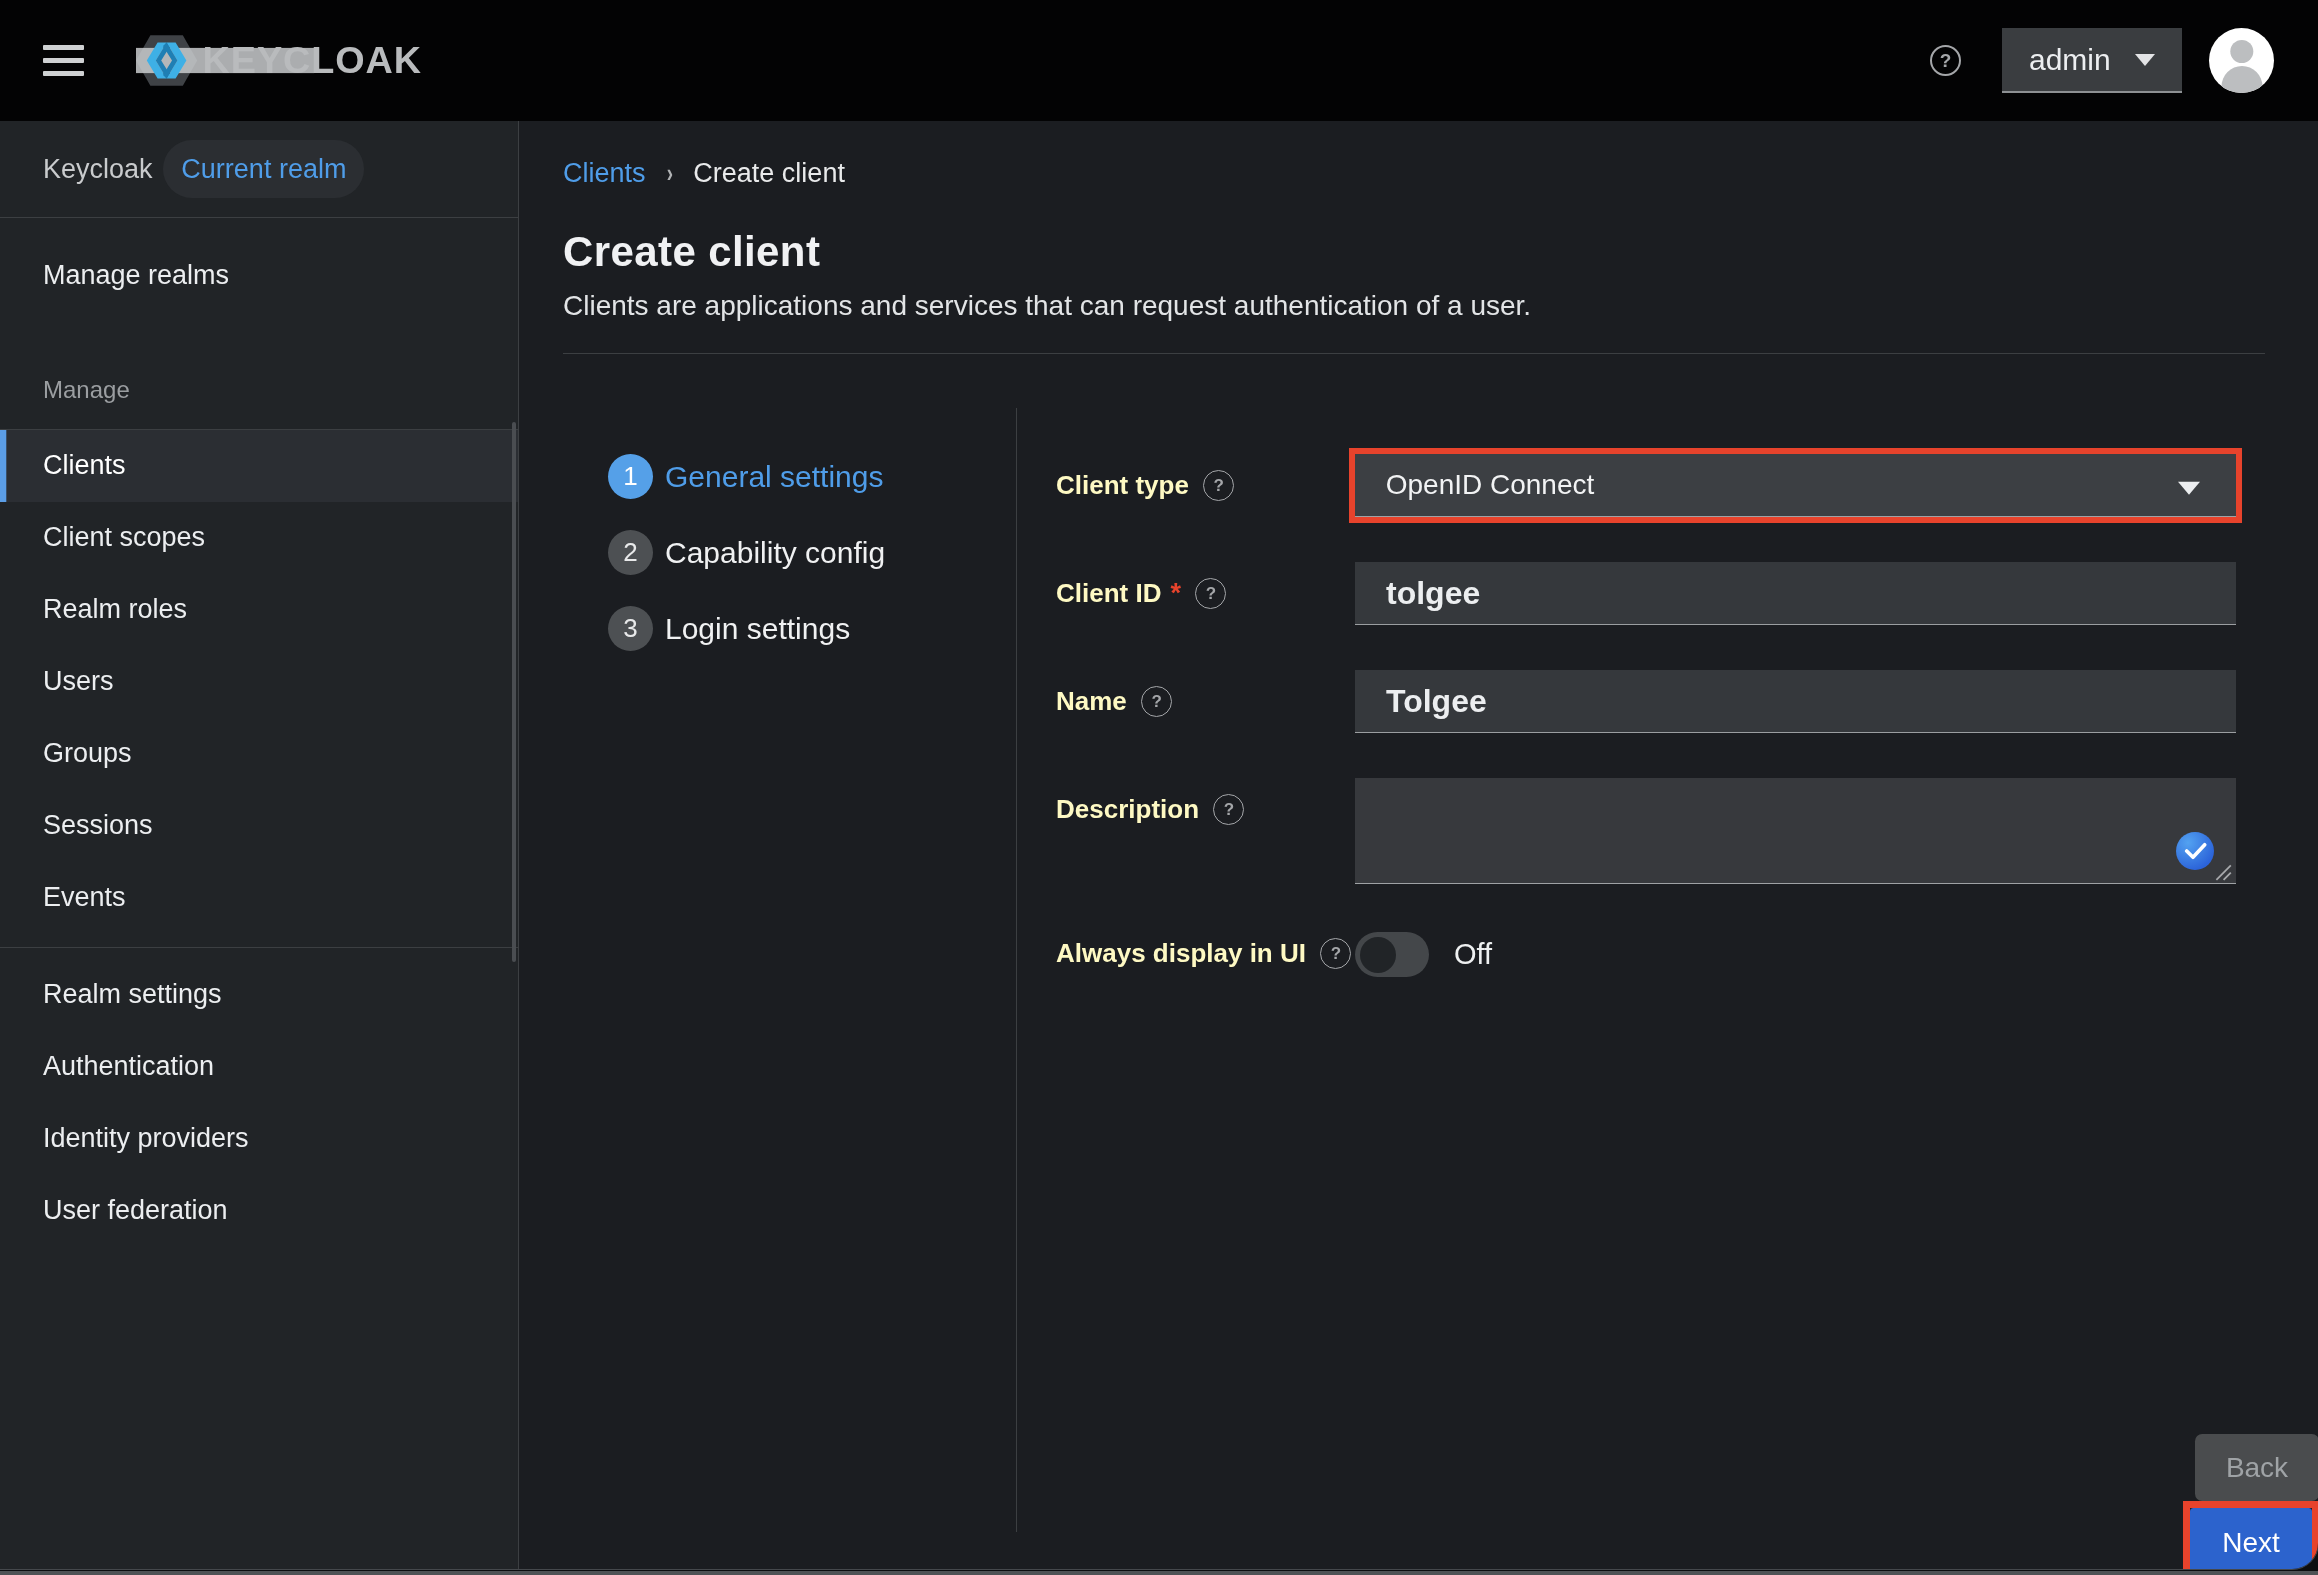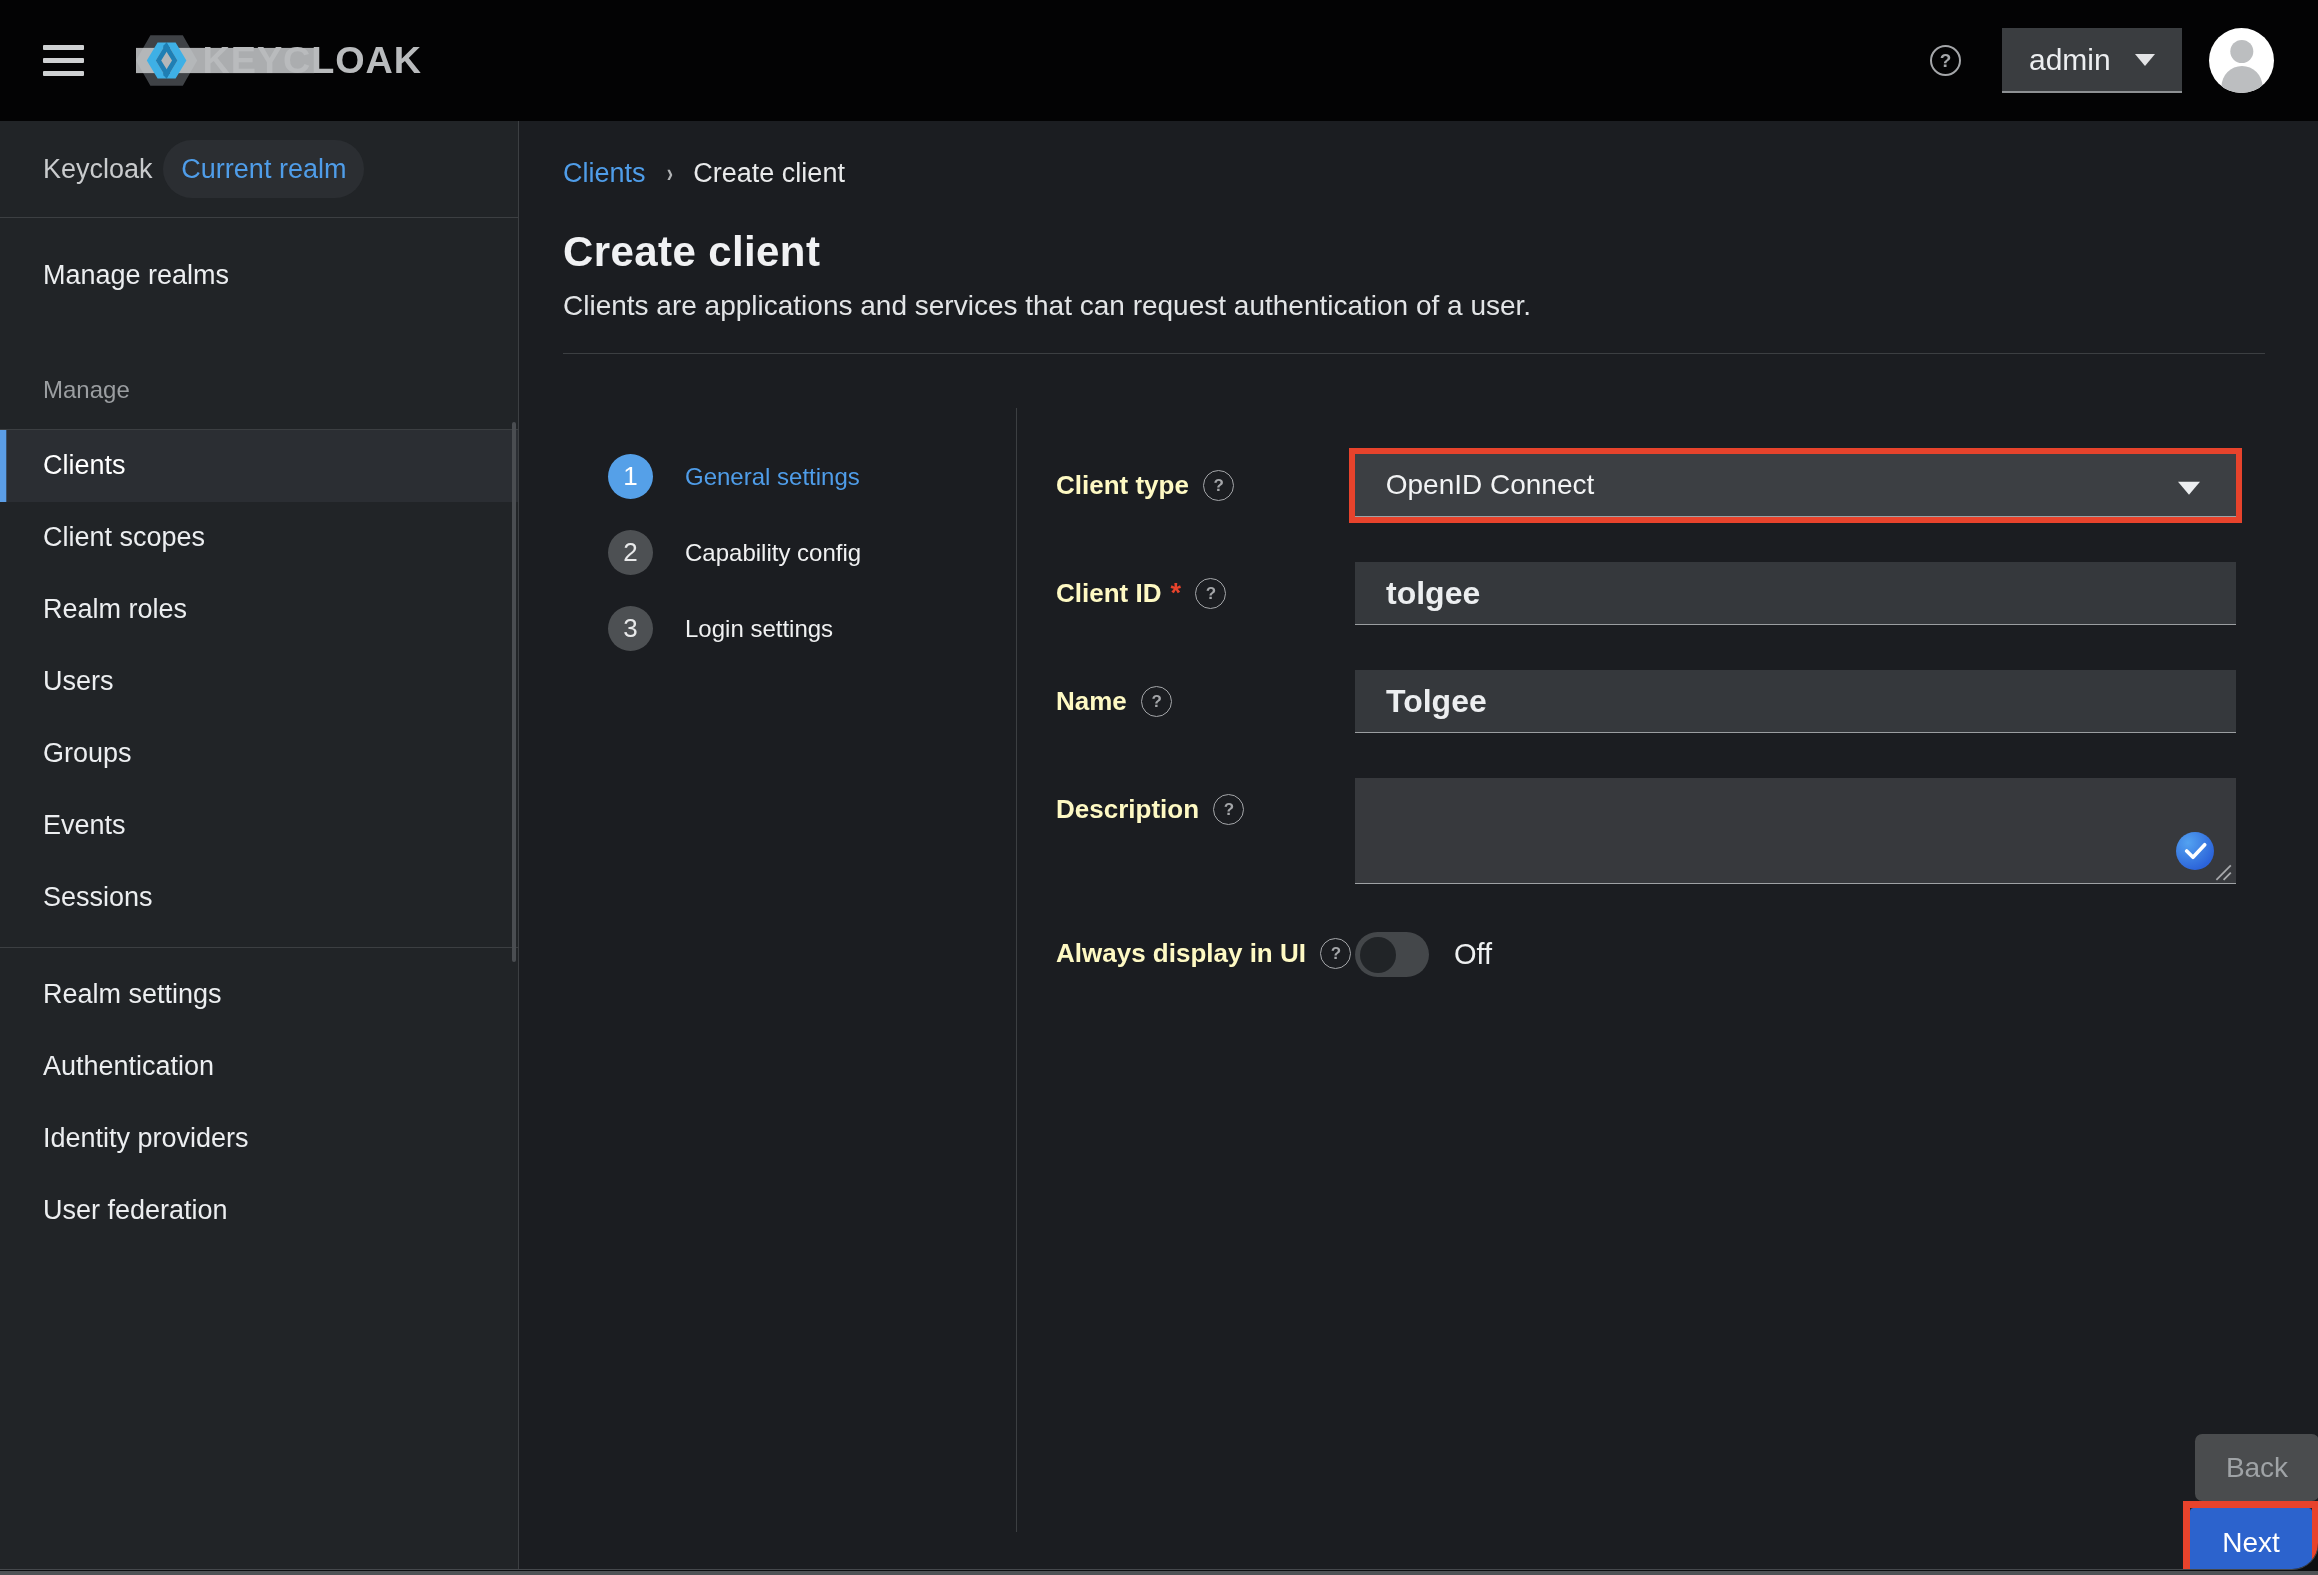--- a/index.html
+++ b/index.html
@@ -121,21 +121,21 @@
   .wizard { position:relative; height:1220px; }
   .wizard-divider { position:absolute; left:496px; top:54px; height:1124px; width:0.9px; background:#3c3f42; }
   .steps { position:absolute; left:0; top:0; width:496px; padding:100px 0 0 88px; }
   .step { display:flex; align-items:center; height:45px; margin-bottom:31px; cursor:pointer; background:none; border:none; }
   .step-num {
     width:45px; height:45px; border-radius:50%;
     background:#4d5053; color:#e8e9ea; font-size:26px;
     display:inline-flex; align-items:center; justify-content:center; flex:none;
   }
   .step.active .step-num { background:var(--color-active-step); color:#ffffff; }
-  .step-label { margin-left:32px; font-size:24px; color:#f0f1f2; white-space:nowrap; }
+  .step-label { margin-left:12px; font-size:30px; color:#f0f1f2; white-space:nowrap; }
   .step.active .step-label { color:var(--color-link); }
 
   
   .form { position:absolute; left:496px; top:0; right:0; padding:100px 0 0 40px; }
   .form-row { display:flex; align-items:flex-start; margin-bottom:45px; }
   .form-label-col { width:299px; display:flex; align-items:center; flex:none; }
   .form-label-col.h70 { height:63px; }
   .form-label-col.h48 { height:43px; }
   .form-label { font-size:26px; font-weight:700; color:#fef9c3; white-space:nowrap; }
   .required { color:var(--color-annotation); font-size:27px; margin-left:9px; font-weight:700; }
@@ -259,24 +259,24 @@
       <li class="nav-item">
           <span>Realm roles</span>
         </li>
       <li class="nav-item">
           <span>Users</span>
         </li>
       <li class="nav-item">
           <span>Groups</span>
         </li>
       <li class="nav-item">
+          <span>Sessions</span>
+        </li>
+      <li class="nav-item">
           <span>Events</span>
-        </li>
-      <li class="nav-item">
-          <span>Sessions</span>
         </li>
     </ul>
 
     <ul class="nav-section configure-list" style="list-style:none">
       <li class="nav-item">
           <span>Realm settings</span>
         </li>
       <li class="nav-item">
           <span>Authentication</span>
         </li>

